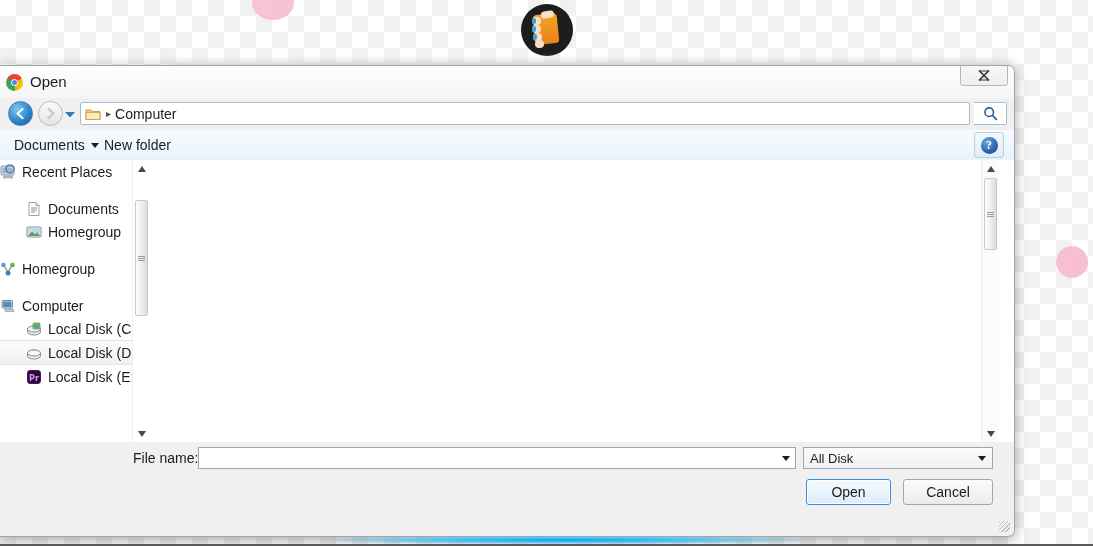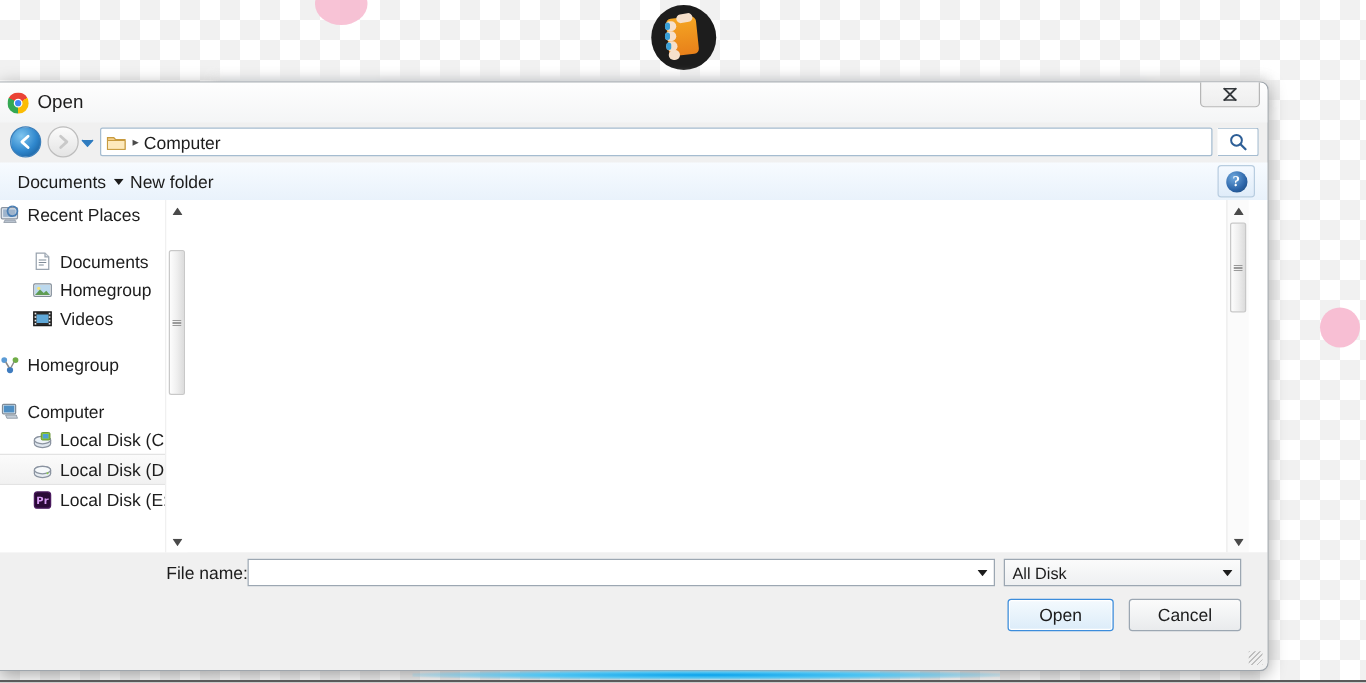--- a/index.html
+++ b/index.html
@@ -447,37 +447,20 @@
         </div>
         <div class="nav-item indent">
           <span class="nav-ico"><svg width="16" height="16" viewBox="0 0 16 16">
               <rect x="1" y="3" width="14" height="10" rx="1" fill="#ffffff" stroke="#7f8b97"></rect>
               <rect x="2" y="4" width="12" height="8" fill="#bcd9ee"></rect>
               <circle cx="5" cy="6.6" r="1.3" fill="#f4e27a"></circle>
               <path d="M2 12 L6 7.6 L9 10.4 L11 8.6 L14 12 Z" fill="#5f9c55"></path>
             </svg></span>
           <span>Homegroup</span>
         </div>
-        <div class="nav-item indent">
-          <span class="nav-ico"><svg width="16" height="16" viewBox="0 0 16 16">
-              <rect x="1" y="2.5" width="14" height="11" fill="#2b2b2b" stroke="#1a1a1a"></rect>
-              <rect x="3.2" y="4.6" width="9.6" height="6.8" fill="#5fa8d8"></rect>
-              <g fill="#e9e9e9">
-                <rect x="1.7" y="3.2" width="1.3" height="1.3"></rect>
-                <rect x="1.7" y="6" width="1.3" height="1.3"></rect>
-                <rect x="1.7" y="8.8" width="1.3" height="1.3"></rect>
-                <rect x="1.7" y="11.4" width="1.3" height="1.3"></rect>
-                <rect x="13" y="3.2" width="1.3" height="1.3"></rect>
-                <rect x="13" y="6" width="1.3" height="1.3"></rect>
-                <rect x="13" y="8.8" width="1.3" height="1.3"></rect>
-                <rect x="13" y="11.4" width="1.3" height="1.3"></rect>
-              </g>
-            </svg></span>
-          <span>Videos</span>
-        </div>
         <div class="nav-spacer"></div>
         <div class="nav-item">
           <span class="nav-ico"><svg width="16" height="16" viewBox="0 0 16 16">
               <circle cx="3.4" cy="4" r="2.3" fill="#5b9bd5"></circle>
               <circle cx="12.4" cy="4" r="2.3" fill="#70ad47"></circle>
               <circle cx="8" cy="12" r="2.5" fill="#3f7cbf"></circle>
               <path d="M4.6 5.6 L7.2 10 M11.2 5.6 L8.8 10" stroke="#8a8a8a" stroke-width="1.2"></path>
             </svg></span>
           <span>Homegroup</span>
         </div>

